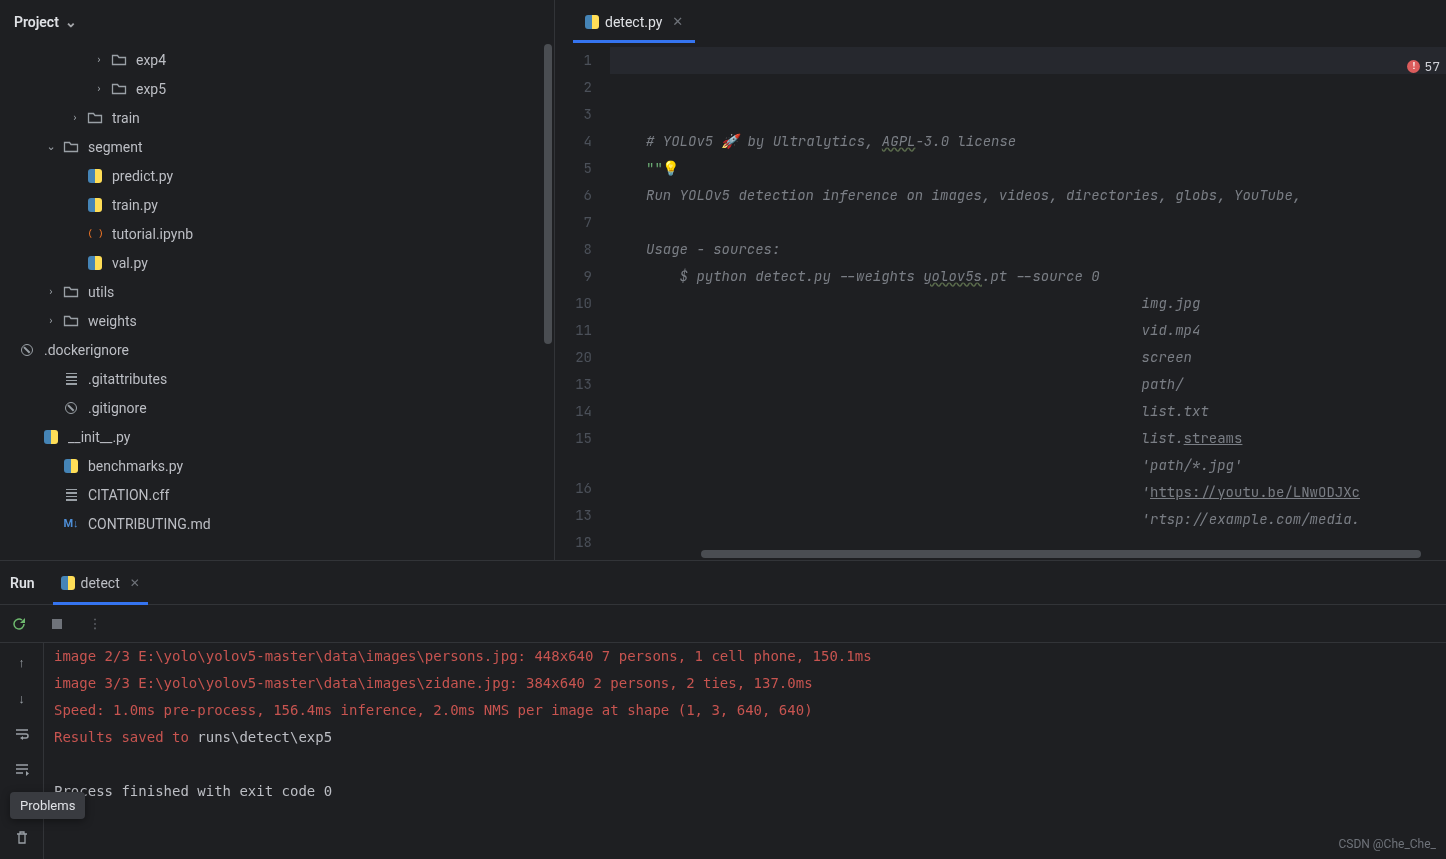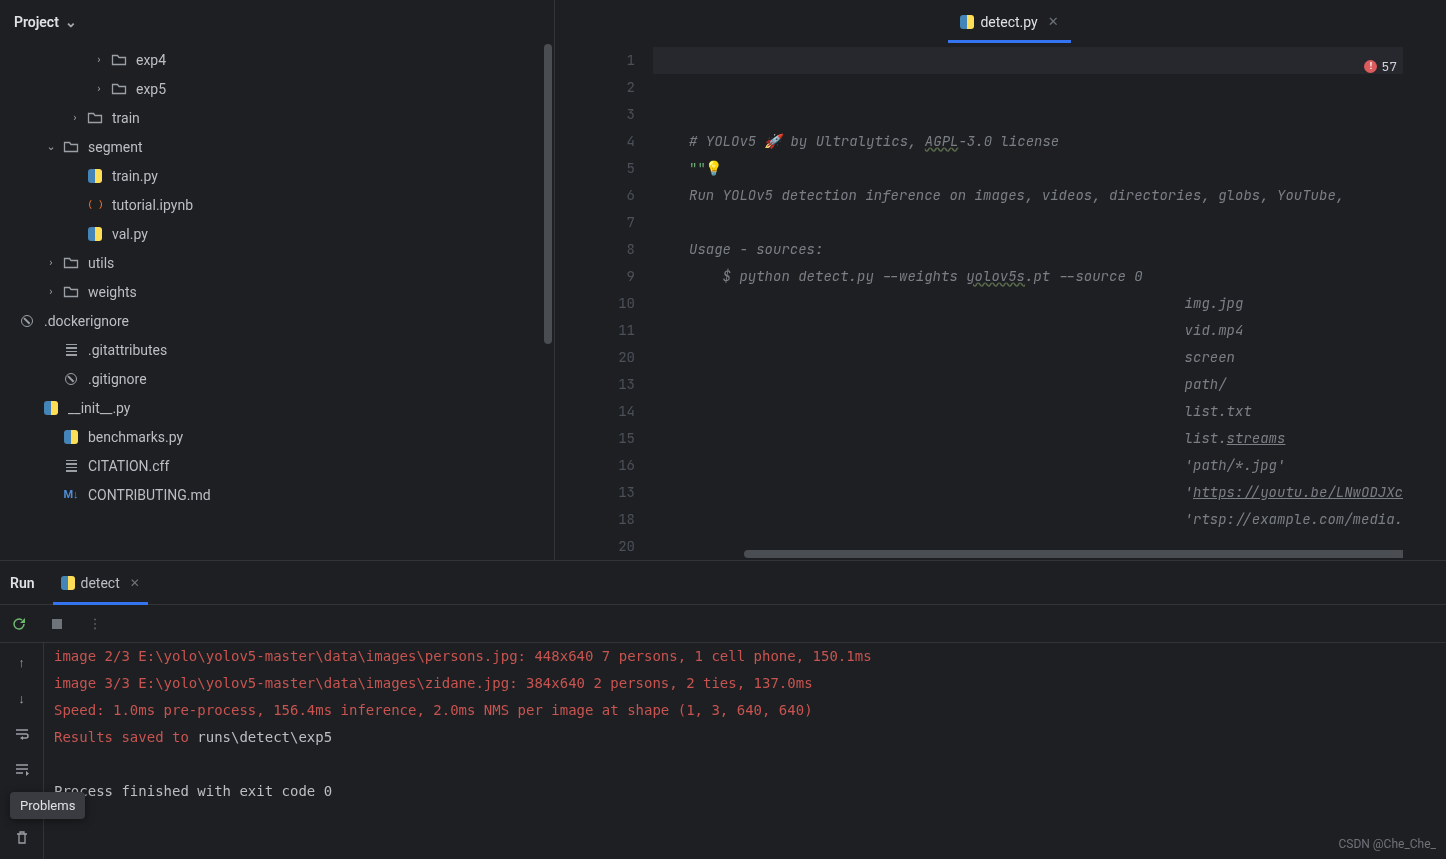--- a/index.html
+++ b/index.html
@@ -16,36 +16,36 @@
 .top-pane { display: flex; height: 560px; }
 .sidebar { width: 555px; background: #1e1f22; display: flex; flex-direction: column; border-right: 1px solid #323438; position: relative; }
 .sidebar-header { display: flex; align-items: center; height: 43px; padding: 0 14px; color: #dfe1e5; font-weight: 600; font-size: 14px; }
 .sidebar-header .chev { margin-left: 6px; opacity: 0.7; }
 .tree { flex: 1; overflow: hidden; padding-top: 2px; }
 .tree-row { display: flex; align-items: center; height: 29px; cursor: pointer; color: #bcbec4; }
 .tree-arrow { width: 14px; display: inline-flex; justify-content: center; margin-right: 4px; color: #9aa0a6; font-size: 11px;}
 .tree-icon { width: 18px; display: inline-flex; justify-content: center; margin-right: 8px; }
 .tree-label { font-size: 14px; }
 .scrollbar-v { position: absolute; right: 2px; top: 44px; width: 8px; height: 300px; background: #4a4d52; border-radius: 4px; }
-.editor-pane { flex: 1; background: #1e1f22; display: flex; flex-direction: column; overflow: hidden; align-items: center; }
+.editor-pane { flex: 1; background: #1e1f22; display: flex; flex-direction: column; overflow: hidden; }
 .editor-tabs { display: flex; align-items: center; height: 43px; background: #1e1f22; padding-left: 18px; }
 .editor-tab { display: flex; align-items: center; height: 43px; padding: 0 12px; position: relative; color: #bcbec4; }
 .editor-tab.active { color: #dfe1e5; }
 .editor-tab.active::after { content: ''; position: absolute; left: 0; right: 0; bottom: 0; height: 3px; background: #3574f0; }
 .editor-tab .fname { margin-left: 6px; margin-right: 10px; font-size: 14px; }
 .editor-tab .close { color: #6f737a; font-size: 13px; }
 .editor-body { flex: 1; display: flex; overflow: hidden; position: relative; background: #1e1f22; font-family: "JetBrains Mono", Consolas, monospace; font-size: 14px; line-height: 27px; }
 .gutter { width: 55px; background: #1e1f22; color: #4b5059; text-align: right; padding-right: 18px; padding-top: 4px; user-select: none; }
 .code-area { flex: 1; padding-top: 4px; padding-left: 36px; white-space: pre; overflow: hidden; position: relative; }
 .code-line { height: 27px; }
 .cursor-line { position: absolute; left: 0; right: 0; top: 4px; height: 27px; background: #26282e; z-index: 0; }
 .code-area .code-line { position: relative; z-index: 1; }
 .c-comment { color: #7a7e85; font-style: italic; }
 .c-str { color: #6aab73; }
-.c-link { color: #7a7e85; font-style: italic; text-decoration: underline; }
+.c-link { color: #7a7e85; text-decoration: underline; }
 .c-underline { text-decoration-line: underline; text-decoration-style: wavy; text-decoration-color: #5a6b4c; }
 .error-badge { position: absolute; top: 10px; right: 6px; display: flex; align-items: center; gap: 4px; color: #ced0d6; font-size: 13px; z-index: 5;}
 .error-badge .dot { width: 13px; height: 13px; border-radius: 50%; background: #db5c5c; display: inline-flex; align-items: center; justify-content: center; color: #fff; font-size: 9px; font-weight: bold;}
 .bottom-scrollbar { position: absolute; left: 55px; right: 0; bottom: 0; height: 10px; background: transparent; }
 .bottom-scrollbar .thumb { position: absolute; left: 36px; width: 720px; height: 8px; background: #4a4d52; border-radius: 4px; }
 
 .bottom-pane { flex: 1; background: #1e1f22; border-top: 1px solid #323438; display: flex; flex-direction: column; }
 .run-header { display: flex; align-items: center; height: 44px; padding-left: 10px; gap: 18px; border-bottom: 1px solid #323438; }
 .run-title { color: #dfe1e5; font-weight: 600; font-size: 14px; }
 .run-tab { display: flex; align-items: center; gap: 6px; color: #bcbec4; font-size: 14px; position: relative; height: 44px; padding: 0 8px; }
@@ -119,20 +119,27 @@
                 <path fill="none" stroke="#9aa0a6" stroke-width="1.3" d="M1.5 3.5h5l1.5 2h6.5v7h-13z"></path>
               </svg>
             </span>
             <span class="tree-label">segment</span>
           </div>
           <div class="tree-row" style="padding-left: 68px;">
             <span class="tree-arrow"></span>
             <span class="tree-icon">
               <span class="py-icon-y"></span>
             </span>
+            <span class="tree-label">predict.py</span>
+          </div>
+          <div class="tree-row" style="padding-left: 68px;">
+            <span class="tree-arrow"></span>
+            <span class="tree-icon">
+              <span class="py-icon-y"></span>
+            </span>
             <span class="tree-label">train.py</span>
           </div>
           <div class="tree-row" style="padding-left: 68px;">
             <span class="tree-arrow"></span>
             <span class="tree-icon">
               <span style="width:13px;height:13px;border:1.5px solid #f37726;border-radius:50%;display:inline-block;border-top-color:transparent;border-bottom-color:transparent;"></span>
             </span>
             <span class="tree-label">tutorial.ipynb</span>
           </div>
           <div class="tree-row" style="padding-left: 68px;">
@@ -241,21 +248,21 @@
             <div style="height: 27px;">6</div>
             <div style="height: 27px;">7</div>
             <div style="height: 27px;">8</div>
             <div style="height: 27px;">9</div>
             <div style="height: 27px;">10</div>
             <div style="height: 27px;">11</div>
             <div style="height: 27px;">20</div>
             <div style="height: 27px;">13</div>
             <div style="height: 27px;">14</div>
             <div style="height: 27px;">15</div>
-            <div style="height: 27px;">16</div>
+            <div style="height: 27px; margin-top: 23px;">16</div>
             <div style="height: 27px;">13</div>
             <div style="height: 27px;">18</div>
             <div style="height: 27px;">20</div>
           </div>
         <div class="code-area">
           <div class="cursor-line"></div>
           <div id="code-lines"><div class="code-line"><span class="c-comment"># YOLOv5 🚀 by Ultralytics, </span><span class="c-comment c-underline">AGPL</span><span class="c-comment">-3.0 license</span></div><div class="code-line"><span class="c-str">""💡</span></div><div class="code-line"><span class="c-comment">Run YOLOv5 detection inference on images, videos, directories, globs, YouTube,</span></div><div class="code-line"><span class=""></span></div><div class="code-line"><span class="c-comment">Usage - sources:</span></div><div class="code-line"><span class="c-comment">    $ python detect.py --weights </span><span class="c-comment c-underline">yolov5s</span><span class="c-comment">.pt --source 0</span></div><div class="code-line"><span class="c-comment">                                                           img.jpg</span></div><div class="code-line"><span class="c-comment">                                                           vid.mp4</span></div><div class="code-line"><span class="c-comment">                                                           screen</span></div><div class="code-line"><span class="c-comment">                                                           path/</span></div><div class="code-line"><span class="c-comment">                                                           list.txt</span></div><div class="code-line"><span class="c-comment">                                                           list.</span><span class="c-link">streams</span></div><div class="code-line"><span class="c-comment">                                                           'path/*.jpg'</span></div><div class="code-line"><span class="c-comment">                                                           '</span><span class="c-link">https://youtu.be/LNwODJXc</span></div><div class="code-line"><span class="c-comment">                                                           'rtsp://example.com/media.</span></div><div class="code-line"><span class=""></span></div></div>
           <div class="bottom-scrollbar"><div class="thumb"></div></div>
         </div>
         <div class="error-badge">

